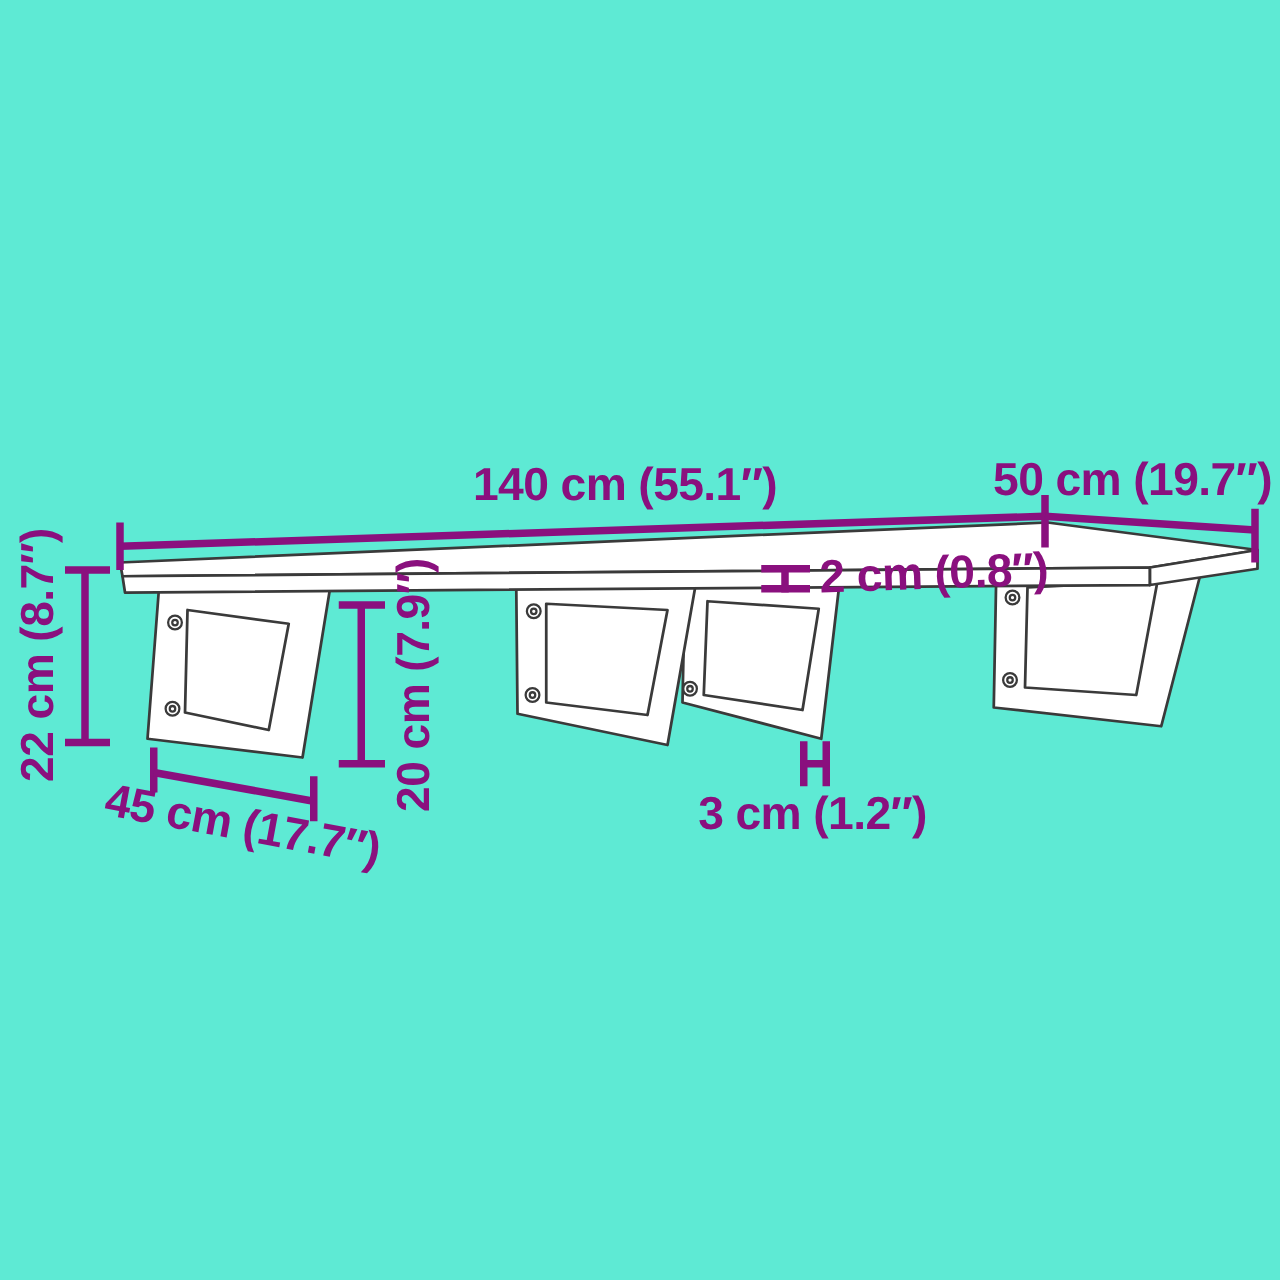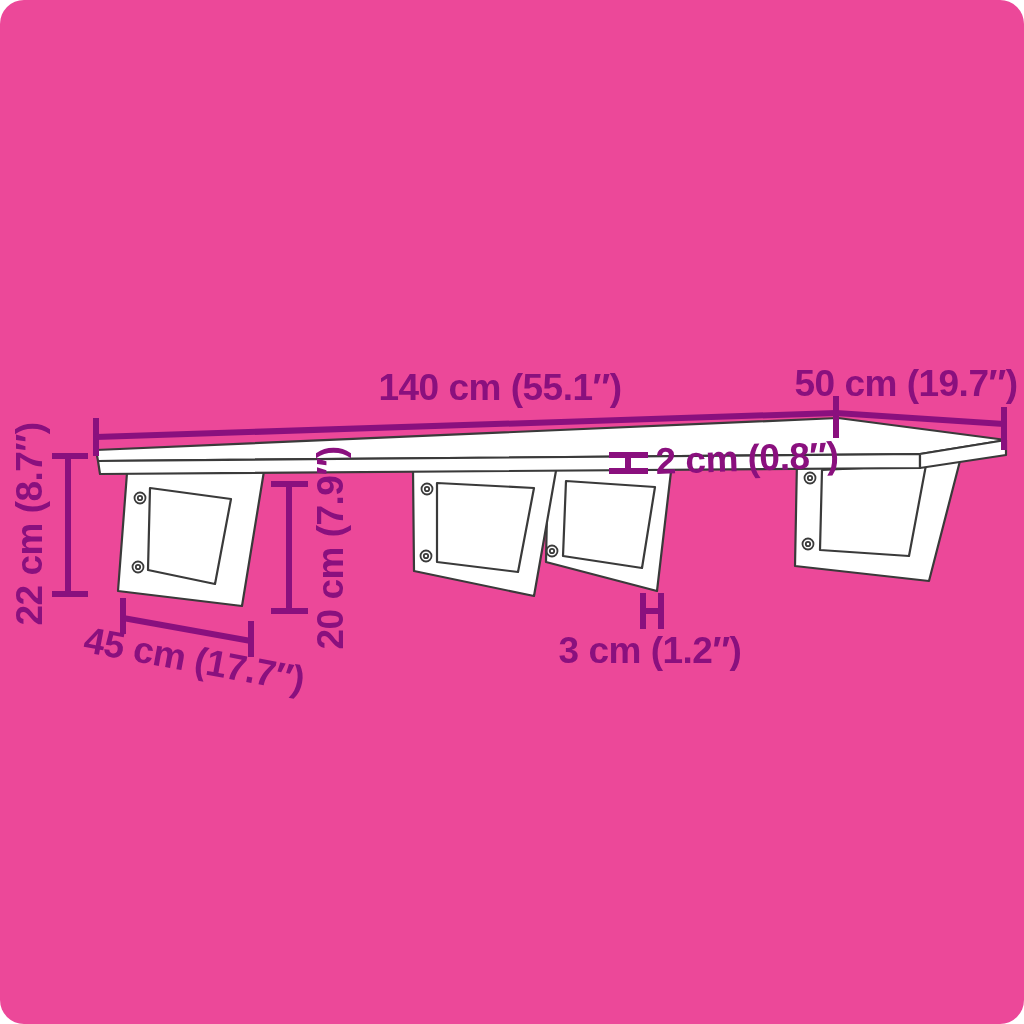--- a/index.html
+++ b/index.html
@@ -1,22 +1,21 @@
 <!DOCTYPE html>
 <html><head>
 <meta charset="utf-8">
 <style>
   html,body{margin:0;padding:0;background:#fff;}
   .canvas{
     position:relative;
     width:1024px;height:1024px;
-    background:#ec4899;
+    background:#5eead4;
     font-family:"Liberation Sans", sans-serif;
     overflow:hidden;
-    border-radius:24px;
   }
   svg{display:block;}
   .lineart{fill:#ffffff;stroke:#3a3a3a;stroke-width:2.2;stroke-linejoin:round;}
   .lineart-thin{fill:none;stroke:#3a3a3a;stroke-width:1.8;}
   .dim{stroke:#8a107e;stroke-width:6;stroke-linecap:butt;fill:none;}
   .dim-label{
     fill:#8a107e;
     font-family:"Liberation Sans", sans-serif;
     font-weight:700;
     font-size:37px;

